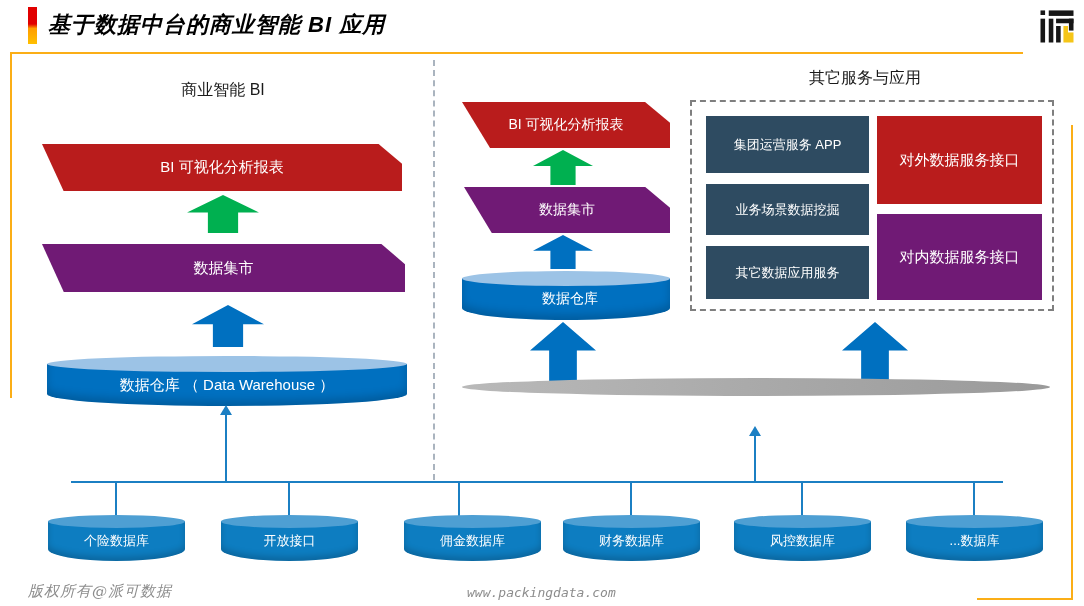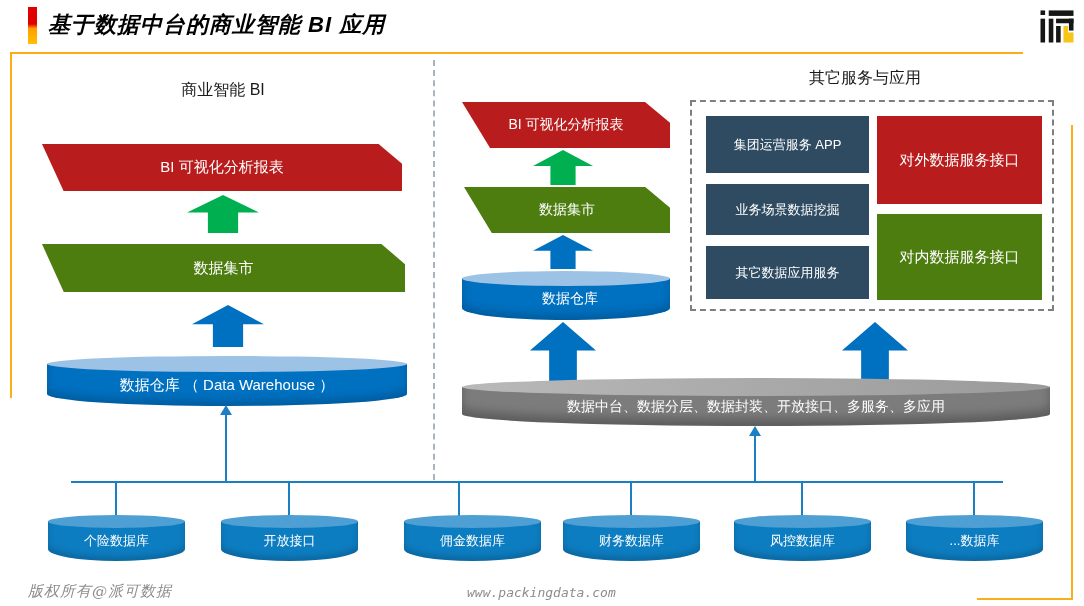--- a/index.html
+++ b/index.html
@@ -26,21 +26,21 @@
                      border-left:2px dashed #aab4bf; }
 
   .sec-heading { font-size:16px; color:#1a1a1a; text-align:center; white-space:nowrap; }
 
   
   .banner { display:flex; align-items:center; justify-content:center;
             color:#fff; font-size:15px; white-space:nowrap;
             clip-path:polygon(0 0, 93.5% 0, 100% 42%, 100% 100%, 6% 100%); }
   .banner.mid { clip-path:polygon(0 0, 88% 0, 100% 45%, 100% 100%, 13.5% 100%); font-size:14px; }
   .bg-yellow { background:#b91c1c; }
-  .bg-green  { background:#4d7c0f; }
+  .bg-green  { background:#701a75; }
 
   
   .block-arrow { clip-path:polygon(50% 0%, 100% 46%, 71% 46%, 71% 100%, 29% 100%, 29% 46%, 0% 46%); }
   .arrow-green { background:#00b050; }
   .arrow-blue  { background:#0070c0; }
 
   
   .cyl { position:absolute; }
   .cyl-top { position:absolute; left:0; right:0; top:0; border-radius:50%; z-index:2; }
   .cyl-body { position:absolute; left:0; right:0; bottom:0;
@@ -145,21 +145,20 @@
   <div class="abs dark-box" style="left:706px; top:246px; width:163px; height:53px;">其它数据应用服务</div>
   <div class="abs dark-box" style="left:706px; top:184px; width:163px; height:51px;">业务场景数据挖掘</div>
 
   <div class="abs api-box bg-green" style="left:877px; top:214px; width:165px; height:86px;">对内数据服务接口</div>
   <div class="abs api-box bg-yellow" style="left:877px; top:116px; width:165px; height:88px;">对外数据服务接口</div>
 
   <div class="abs block-arrow arrow-blue" style="left:842px; top:322px; width:66px; height:62px;"></div>
 
   <div class="cyl gray" style="left:462px; top:378px; width:588px; height:48px;">
     <div class="cyl-top" style="height:18px;"></div>
-    <div class="cyl-body" style="top:9px; font-size:14px;">数据中台、数据分层、数据封装、开放接口、多服务、多应用</div>
   </div>
 
   <div class="abs conn" style="left:71px;  top:481px; width:932px; height:2px;"></div>
 
   <div class="abs conn" style="left:225px; top:414px; width:2px; height:68px;"></div>
   <div class="abs arrow-head-up" style="left:220px; top:405px;"></div>
 
   <div class="abs conn" style="left:754px; top:435px; width:2px; height:47px;"></div>
   <div class="abs arrow-head-up" style="left:749px; top:426px;"></div>
 

